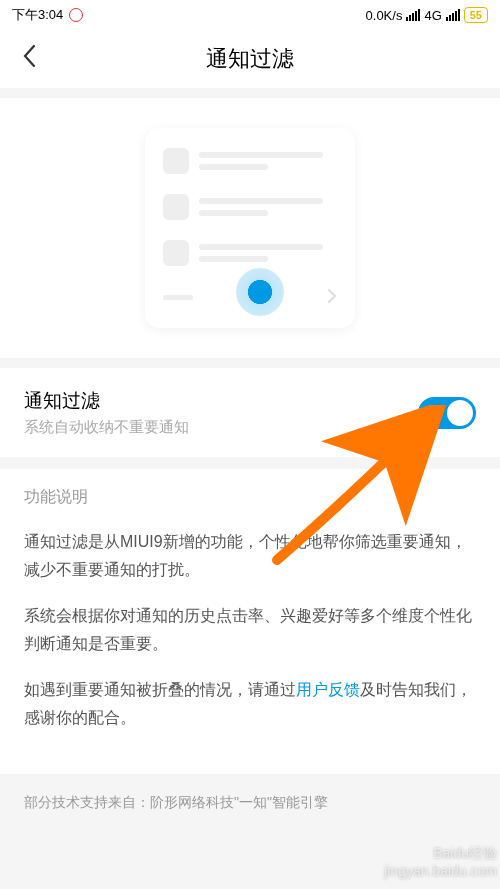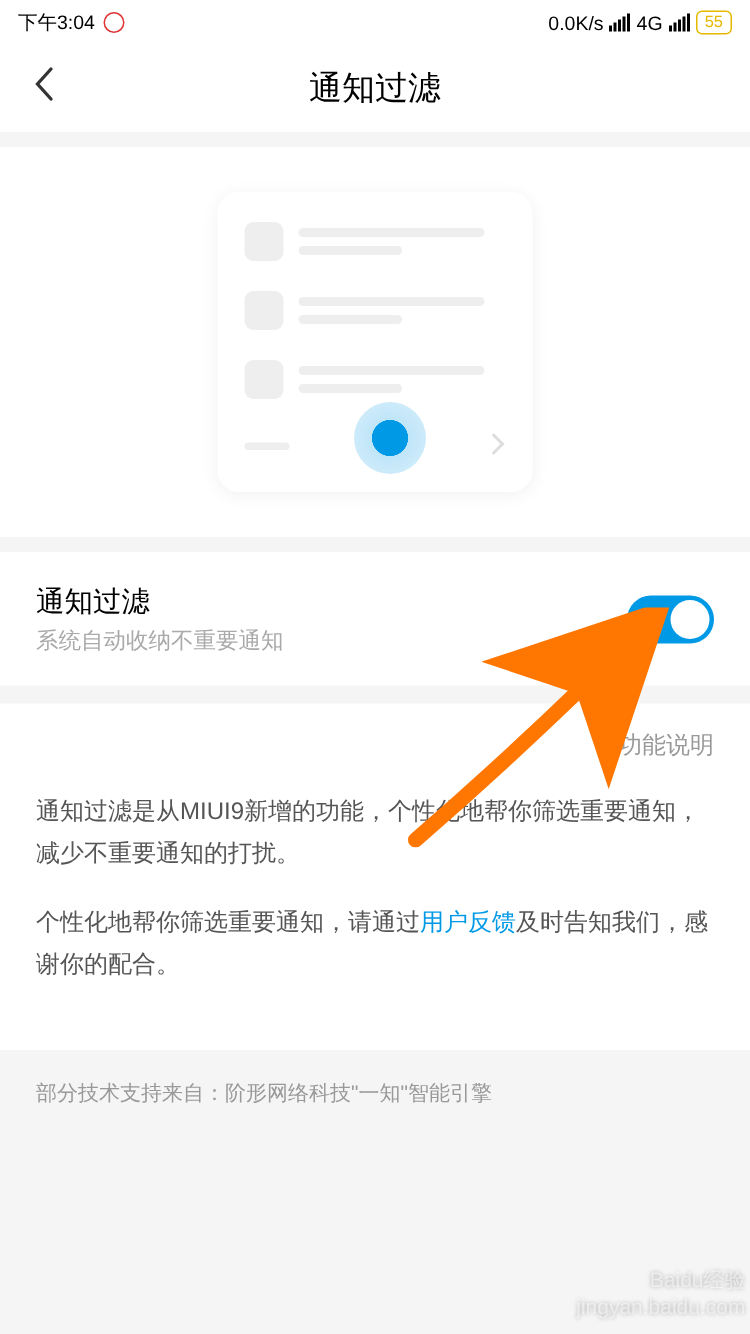--- a/index.html
+++ b/index.html
@@ -33,21 +33,21 @@
     .signal-bars span { width: 2px; background: #000; }
     .signal-bars span:nth-child(1){height:4px} .signal-bars span:nth-child(2){height:6px}
     .signal-bars span:nth-child(3){height:8px} .signal-bars span:nth-child(4){height:10px}
     .signal-bars span:nth-child(5){height:12px}
     .battery {
       border: 1.5px solid #e6b800;
       border-radius: 4px;
       padding: 1px 5px;
       font-size: 11px;
       color: #e6b800;
-      font-weight: normal;
+      font-weight: bold;
       position: relative;
     }
     .header {
       background: #fff;
       height: 58px;
       display: flex;
       align-items: center;
       padding: 0 20px;
       position: relative;
     }
@@ -121,21 +121,20 @@
       width: 26px; height: 26px;
       background: #fff;
       border-radius: 50%;
     }
     .section-header {
       background: #fff;
       margin-top: 12px;
       padding: 18px 24px 10px;
       font-size: 16px;
       color: #999;
-      text-align: right;
     }
     .description {
       background: #fff;
       padding: 10px 24px 24px;
       font-size: 16px;
       color: #555;
       line-height: 1.75;
     }
     .description p { margin-bottom: 18px; }
     .link { color: #0099e6; }
@@ -238,22 +237,23 @@
     <div class="setting-title">通知过滤</div>
     <div class="setting-sub">系统自动收纳不重要通知</div>
   </div>
   <div class="toggle"></div>
 </div>
 
 <div class="section-header">功能说明</div>
 
 <div class="description">
   <p>通知过滤是从MIUI9新增的功能，个性化地帮你筛选重要通知，减少不重要通知的打扰。</p>
+  <p>系统会根据你对通知的历史点击率、兴趣爱好等多个维度个性化判断通知是否重要。</p>
   <p>
-    <span>个性化地帮你筛选重要通知，请通过</span><a class="link">用户反馈</a><span>及时告知我们，感谢你的配合。</span>
+    <span>如遇到重要通知被折叠的情况，请通过</span><a class="link">用户反馈</a><span>及时告知我们，感谢你的配合。</span>
   </p>
 </div>
 
 <div class="footer-note">部分技术支持来自：阶形网络科技"一知"智能引擎</div>
 
 <svg class="arrow-annotation" width="190" height="160" viewBox="0 0 190 160">
   <defs>
     <marker id="ah" markerWidth="12" markerHeight="12" refX="9" refY="6" orient="auto">
       <path d="M0,0 L12,6 L0,12 L3,6 Z" fill="#ff7700"></path>
     </marker>

